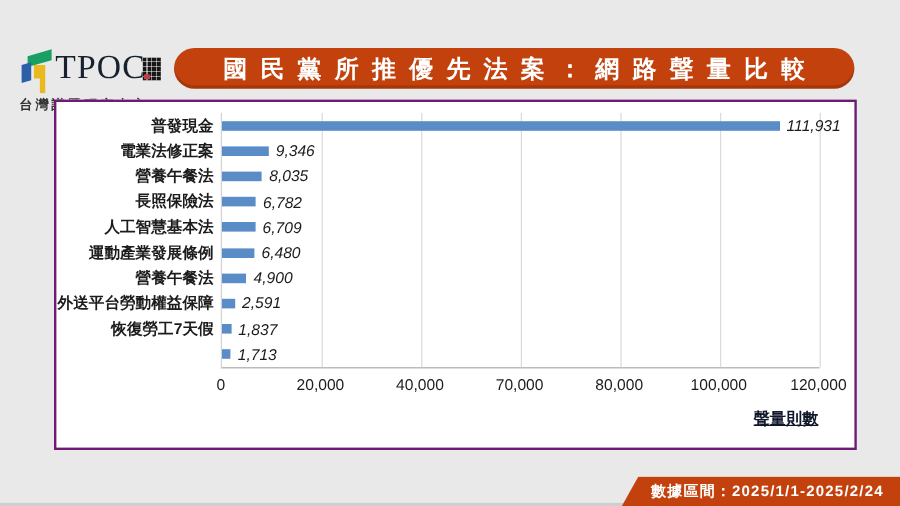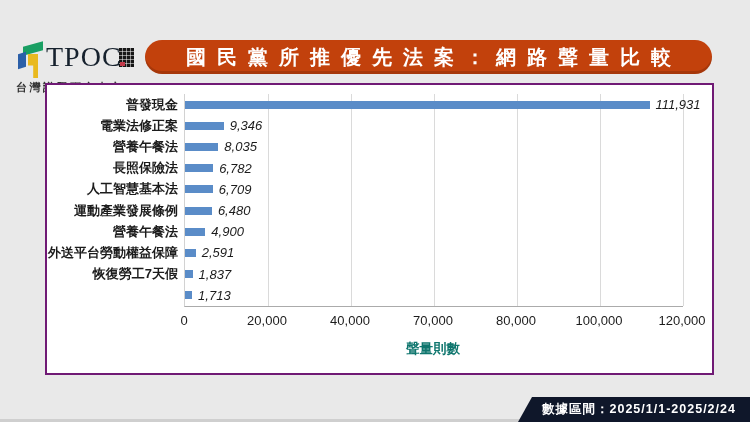--- a/index.html
+++ b/index.html
@@ -53,30 +53,30 @@
   .gridline{position:absolute;top:0;bottom:0;width:1px;background:#dadada;}
   .bar-rows{position:absolute;inset:0;}
   .bar-row{height:21.2px;display:flex;align-items:center;position:relative;font-style:italic;}
   .bar{height:8px;flex:0 0 auto;}
   .val-label{margin-left:6px;font-size:13px;color:#1c1c1c;white-space:nowrap;line-height:1;}
   .category-labels{position:absolute;left:4px;top:9px;width:127px;height:212px;}
   .cat-label{height:21.2px;display:flex;align-items:center;justify-content:flex-end;
     font-size:13px;font-weight:600;color:#1c1c1c;white-space:nowrap;}
   .x-axis-ticks{position:absolute;left:137px;top:228px;width:498px;height:16px;}
   .xtick{position:absolute;transform:translateX(-50%);font-size:13px;color:#1c1c1c;white-space:nowrap;}
-  .x-axis-label{position:absolute;left:137px;top:255px;width:498px;text-align:center;
-    font-size:13.5px;font-weight:600;color:#0f766e;}
+  .x-axis-label{position:absolute;left:137px;top:255px;width:498px;text-align:right;
+    font-size:13.5px;font-weight:600;color:#0f172a;text-decoration:underline;}
 
   
   .bottom-line{position:absolute;left:0;bottom:0;width:750px;height:3px;background:#cfcfcf;}
   .footer-band{
     position:absolute;right:0;bottom:0;height:25px;min-width:232px;
-    background:#0f172a;z-index:2;
+    background:#c2410c;z-index:2;
     clip-path:polygon(14px 0,100% 0,100% 100%,0 100%);
-    display:flex;align-items:center;justify-content:flex-start;
+    display:flex;align-items:center;justify-content:center;
     padding:0 13px 0 24px;box-sizing:border-box;
   }
   .footer-band span{color:#fff;font-size:12.5px;font-weight:bold;letter-spacing:1px;white-space:nowrap;}
 </style>
 </head>
 <body>
 
 <div id="page">
 
   <div class="logo">

